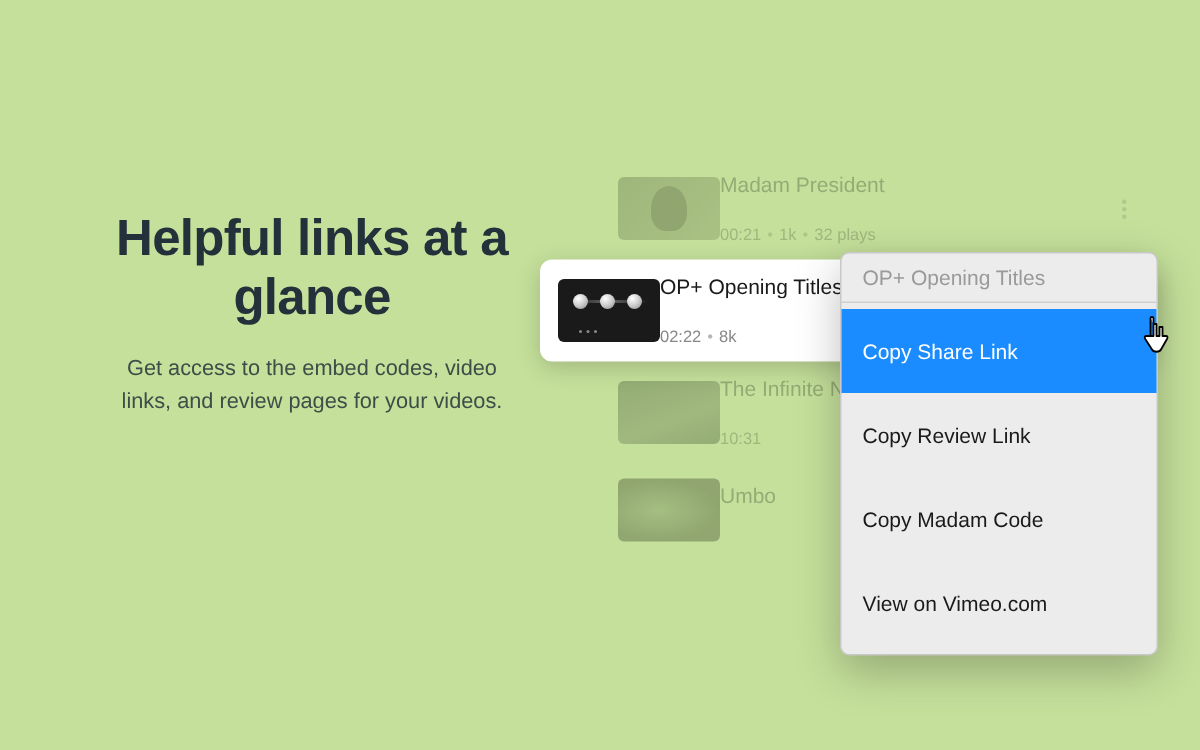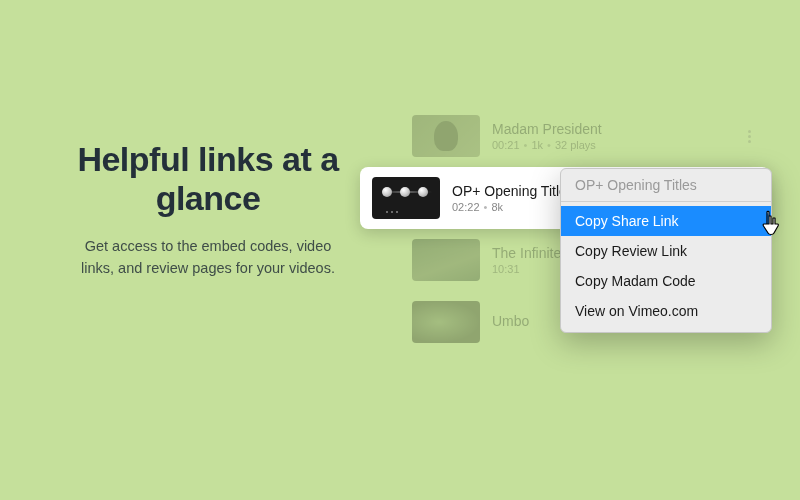--- a/index.html
+++ b/index.html
@@ -34,21 +34,20 @@
     .video-list {
       position: absolute;
       right: 30px;
       top: 105px;
       width: 370px;
     }
     .video-row {
       display: flex;
       align-items: center;
       padding: 10px 12px;
-      gap: 12px;
       border-radius: 8px;
       position: relative;
     }
     .video-row.faded {
       opacity: 0.35;
     }
     .video-row.active {
       background: #ffffff;
       box-shadow: 0 4px 16px rgba(0,0,0,0.18);
       opacity: 1;
@@ -118,21 +117,21 @@
       font-size: 14px;
       color: #1a1a1a;
       white-space: nowrap;
       overflow: hidden;
       text-overflow: ellipsis;
     }
     .video-row.faded .video-title { color: #3a4a2f; }
     .video-sub {
       font-size: 11px;
       color: #888;
-      margin-top: 2px;
+      margin-top: 20px;
       display: flex;
       align-items: center;
       gap: 4px;
     }
     .video-row.faded .video-sub { color: #5a6a48; }
     .video-sub .dot { opacity: 0.6; }
     .more-icon {
       width: 18px;
       display: flex;
       flex-direction: column;
@@ -160,21 +159,21 @@
       padding: 8px 14px 6px;
       font-size: 14px;
       color: #9a9a9a;
     }
     .menu-sep {
       height: 1px;
       background: #cfcfcf;
       margin: 2px 0 4px;
     }
     .menu-item {
-      padding: 7px 14px;
+      padding: 20px 14px;
       font-size: 14px;
       color: #1a1a1a;
       cursor: default;
     }
     .menu-item.highlight {
       background: #1a8cff;
       color: #fff;
     }
     
     .cursor {

